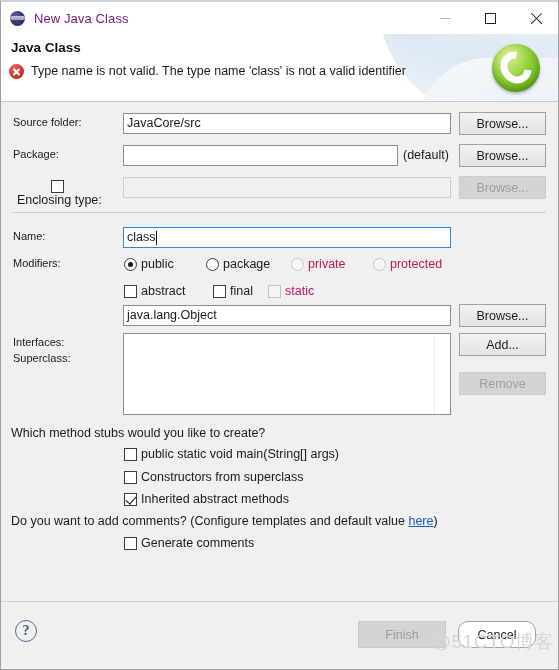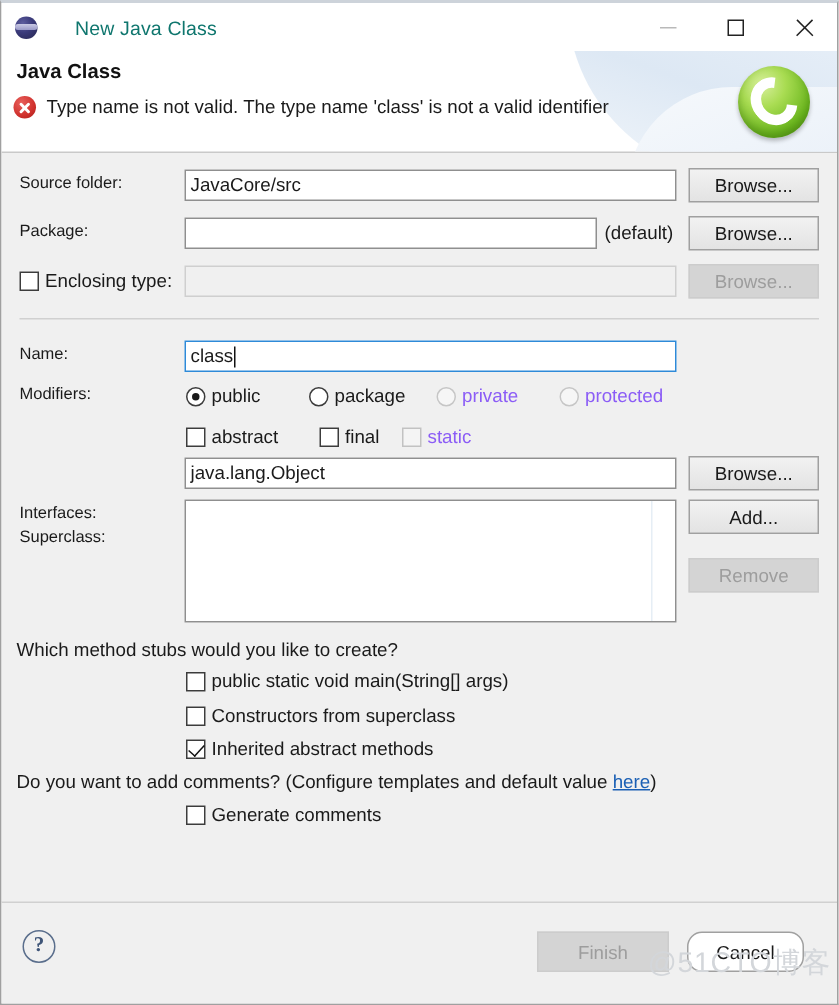--- a/index.html
+++ b/index.html
@@ -50,23 +50,23 @@
     background: radial-gradient(circle at 35% 30%, #5d5d9e 0%, #3a3a7a 45%, #25254f 100%);
   }
   .title-icon .band {
     position: absolute;
     left: 0px; top: 6px;
     width: 15px; height: 4px;
     background: linear-gradient(to bottom, #c9c9e4, #9a9ac8);
     border-radius: 2px;
   }
   .title-text {
-    margin-left: 24px;
+    margin-left: 8px;
     font-size: 13px;
-    color: #0f766e;
+    color: #701a75;
     letter-spacing: 0.1px;
   }
   .win-controls {
     position: absolute;
     right: 0; top: 0;
     height: 32px;
     display: flex;
   }
   .win-btn {
     width: 45px; height: 32px;
@@ -285,21 +285,21 @@
     left: 3px; top: 3px;
     width: 5px; height: 5px;
     border-radius: 50%;
     background: #1a1a1a;
   }
   .rb.dis {
     border: 1px solid #c6c6c6;
     background: #f6f6f6;
   }
   .ctext { margin-left: 4px; font-size: 12.5px; color: #1a1a1a; white-space: nowrap; }
-  .ctext.dis { color: #8b5cf6; }
+  .ctext.dis { color: #be185d; }
 
   .listbox {
     background: #ffffff;
     border: 1px solid #8f8f8f;
     position: relative;
   }
   .listbox .vdiv {
     position: absolute;
     right: 15px; top: 0; bottom: 0;
     width: 1px;
@@ -400,21 +400,21 @@
     <div class="txtfield" style="position:absolute; left:122px; top:11px; width:328px;">JavaCore/src</div>
     <div class="btn" style="position:absolute; left:458px; top:10px; width:87px;">Browse...</div>
 
     <div class="row" style="left:12px; top:46px;">
       <span class="lbl">Package:</span>
     </div>
     <div class="txtfield" style="position:absolute; left:122px; top:43px; width:275px;"></div>
     <div class="plain" style="left:402px; top:46px;">(default)</div>
     <div class="btn" style="position:absolute; left:458px; top:42px; width:87px;">Browse...</div>
 
-    <div class="row" style="left:12px; top:78px;">
+    <div class="row" style="left:12px; top:78px;flex-direction:column;">
       <span class="cb"></span>
       <span class="ctext">Enclosing type:</span>
     </div>
     <div class="txtfield disabled" style="position:absolute; left:122px; top:75px; width:328px;"></div>
     <div class="btn disabled" style="position:absolute; left:458px; top:74px; width:87px;">Browse...</div>
 
     <div class="sep" style="left:12px; top:110px; width:533px;"></div>
 
     <div class="row" style="left:12px; top:128px;">
       <span class="lbl">Name:</span>

